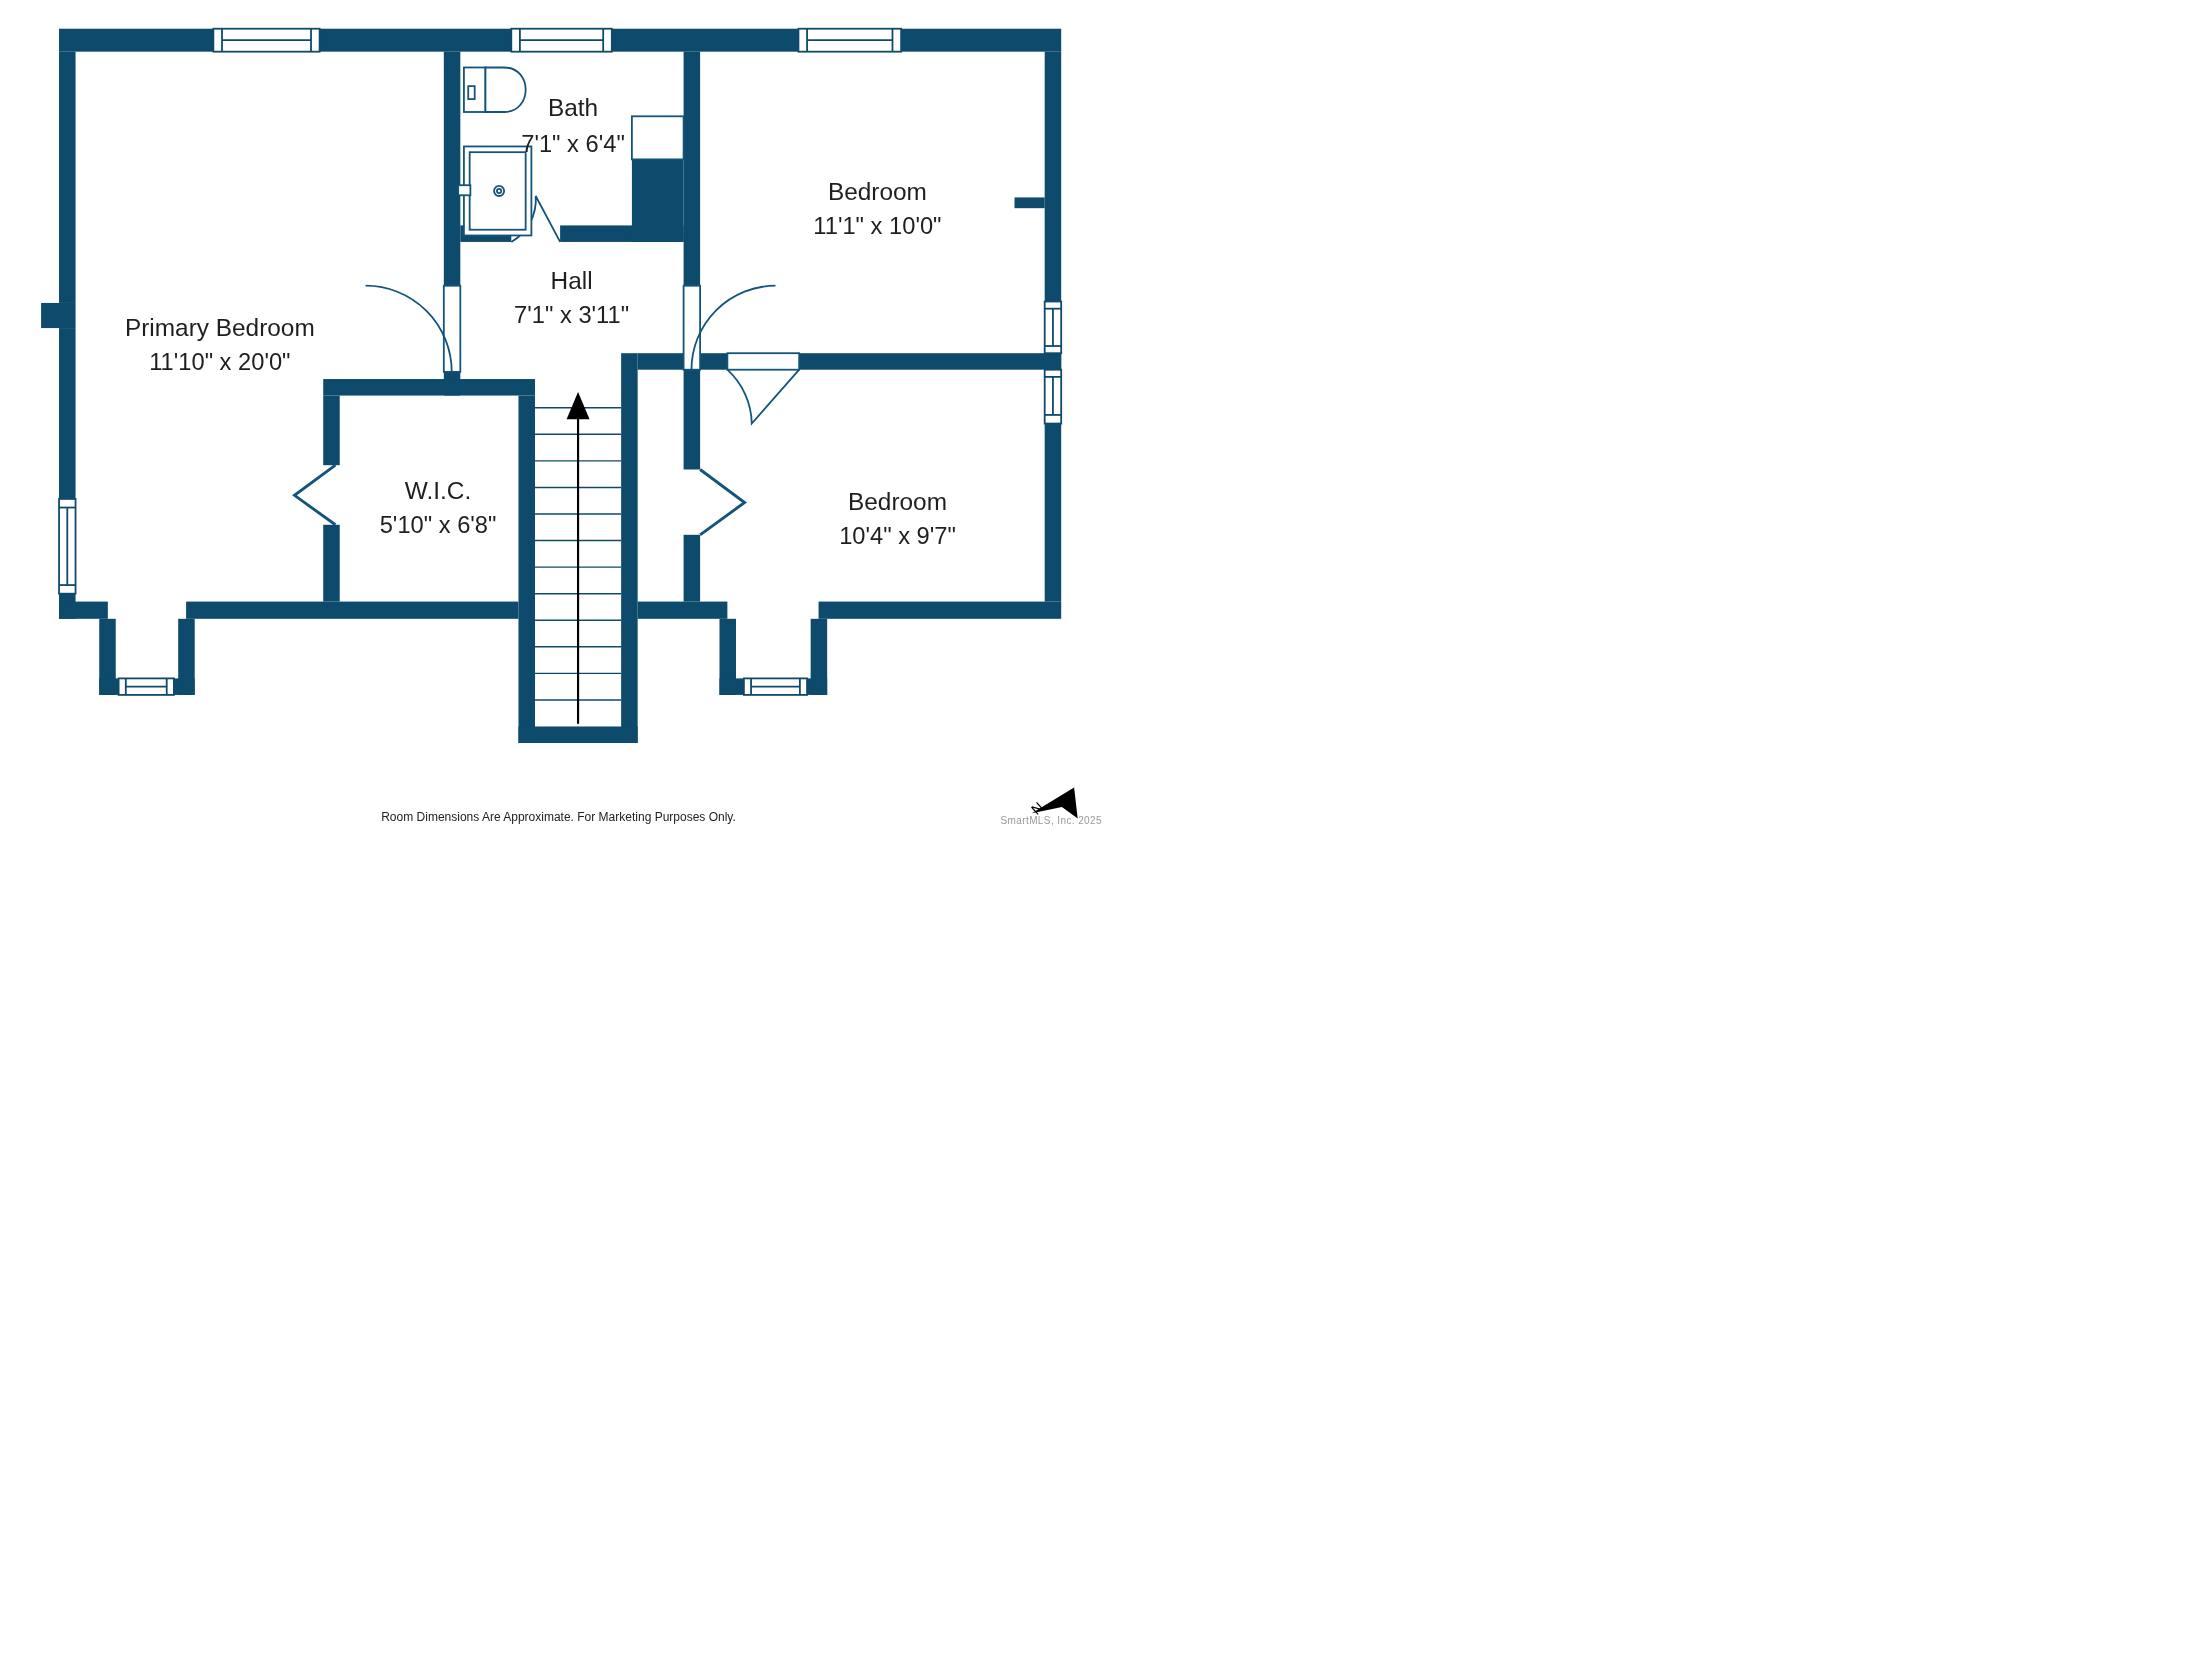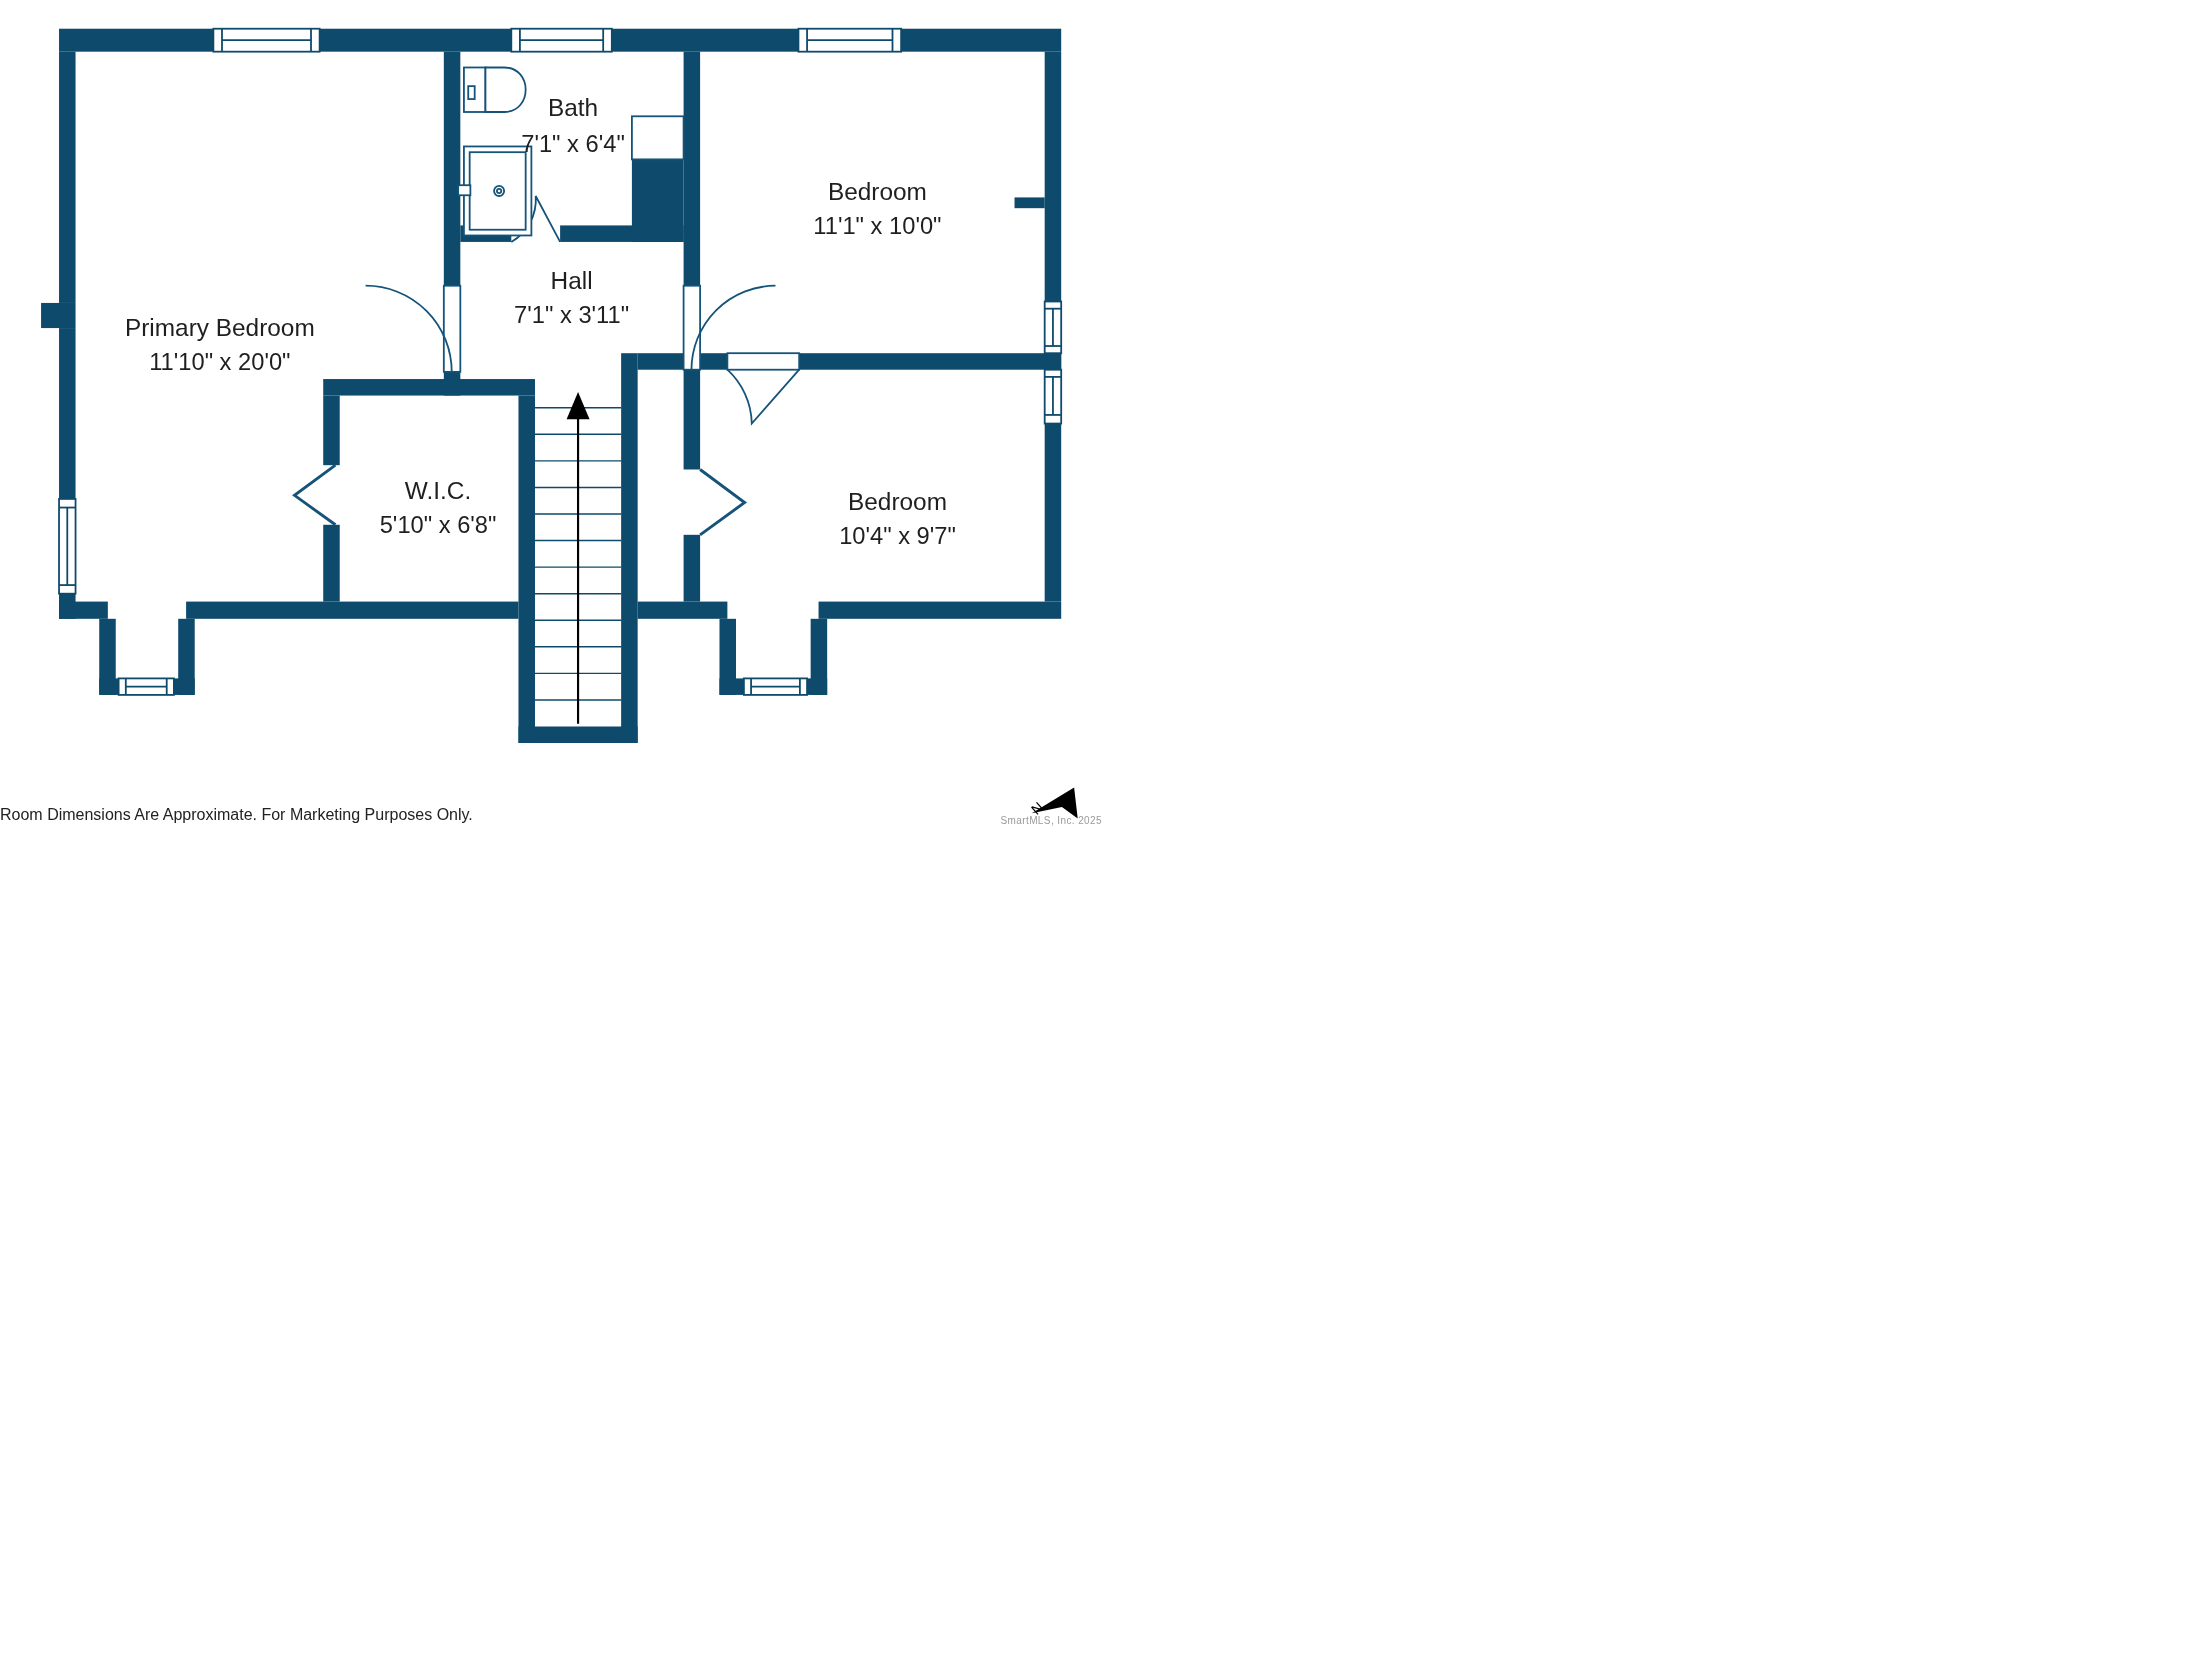--- a/index.html
+++ b/index.html
@@ -1,22 +1,22 @@
 <!DOCTYPE html>
 <html style="--wall: #0e4a6b; --line: #14537a; --labeltext: #1f1f1f; --wmtext: #9a9a9a; --arrow: #000000;font-size:11.5px"><head>
 <meta charset="utf-8">
 <style>
   html,body{margin:0;padding:0;background:#ffffff;}
   body{font-family:"Liberation Sans", sans-serif;}
   .page{position:relative;width:1103px;height:827px;background:#fff;overflow:hidden;}
   svg{display:block;}
   .room-name{font-size:34px;fill:var(--labeltext);}
   .room-dims{font-size:33px;fill:var(--labeltext);}
-  .footer{position:absolute;left:0;right:0;bottom:2.9px;text-align:left;
-          font-size:16px;color:#222;}
+  .footer{position:absolute;left:14px;right:0;bottom:2.9px;text-align:center;
+          font-size:12px;color:#222;}
   .watermark{position:absolute;right:1px;bottom:0.7px;font-size:10px;
              color:var(--wmtext);letter-spacing:0.4px;}
 </style>
 </head>
 <body>
 
 <div class="page">
 
 <svg viewBox="0 0 1536 1152" width="1103" height="827">
 

